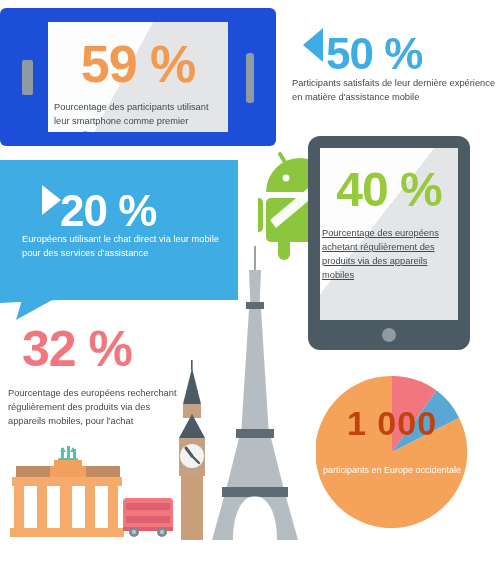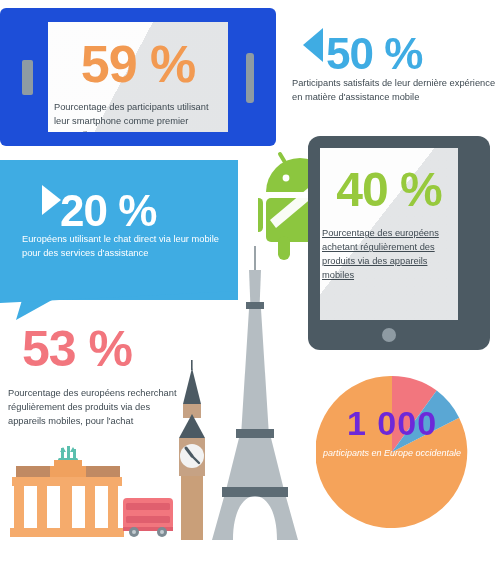--- a/index.html
+++ b/index.html
@@ -73,21 +73,21 @@
     border-bottom:15px solid transparent;
     border-left:19px solid #ffffff;
   }
   #cap20{left:22px;top:232px;width:200px;color:#ffffff;}
 
   
   #android{left:258px;top:148px;width:92px;height:112px;}
 
   
   #tablet{
-    left:308px;top:136px;width:182px;height:214px;
+    left:308px;top:136px;width:162px;height:214px;
     background:#4c5a63;border-radius:12px;
   }
   #tablet-screen{
     left:12px;top:12px;width:138px;height:172px;
     background:#eceeef;overflow:hidden;
   }
   #tablet-gloss{
     left:0;top:0;width:138px;height:172px;
     background:linear-gradient(128deg,rgba(255,255,255,.9) 0 42%,rgba(226,228,230,.9) 42% 100%);
   }
@@ -99,22 +99,22 @@
   #cap40{left:2px;top:78px;width:134px;text-decoration:underline;}
 
   
   #num53{left:22px;top:324px;font-size:50px;color:#f2767e;}
   #cap53{left:8px;top:386px;width:176px;}
 
   
   #pie{left:316px;top:376px;width:152px;height:152px;}
   #pie-text{left:316px;top:404px;width:152px;text-align:center;}
   #pie-l1{font-size:22px;font-weight:bold;color:#ffffff;line-height:26px;}
-  #pie-l2{font-size:34px;font-weight:bold;color:#6d28d9;line-height:38px;letter-spacing:1px;}
-  #pie-l3{font-size:9px;line-height:14px;color:#ffffff;margin-top:4px;font-style:italic;}
+  #pie-l2{font-size:34px;font-weight:bold;color:#c2410c;line-height:38px;letter-spacing:1px;}
+  #pie-l3{font-size:9px;line-height:14px;color:#ffffff;margin-top:21px;}
 
   
   #eiffel{left:205px;top:246px;width:100px;height:294px;}
   #bigben{left:172px;top:360px;width:40px;height:180px;}
   #gate{left:8px;top:446px;width:118px;height:94px;}
   #bus{left:122px;top:494px;width:52px;height:46px;}
   #footer-text{
     left:10px;top:543px;
     font-size:13.5px;font-weight:bold;font-style:italic;
     color:#2b4fa8;white-space:nowrap;
@@ -172,21 +172,21 @@
 
   <div class="abs" id="tablet">
     <div class="abs" id="tablet-screen">
       <div class="abs" id="tablet-gloss"></div>
       <div class="abs big-num" id="num40">40 %</div>
       <div class="abs cap" id="cap40">Pourcentage des européens achetant régulièrement des produits via des appareils mobiles</div>
     </div>
     <div class="abs" id="tablet-home"></div>
   </div>
 
-  <div class="abs big-num" id="num53">53 %</div>
+  <div class="abs big-num" id="num53">32 %</div>
   <div class="abs cap" id="cap53">Pourcentage des européens recherchant régulièrement des produits via des appareils mobiles, pour l'achat</div>
 
   <div class="abs" id="eiffel">
     <svg width="100" height="294" viewBox="0 0 100 294">
       <rect x="49" y="0" width="2" height="24" fill="#9aa3a8"></rect>
       <path d="M44,24 h12 l-1.5,38 h-9 Z" fill="#b5bdc2"></path>
       <rect x="41" y="56" width="18" height="7" fill="#5c6b74"></rect>
       <path d="M44,63 L56,63 L64,190 L36,190 Z" fill="#b5bdc2"></path>
       <rect x="31" y="183" width="38" height="9" fill="#5c6b74"></rect>
       <path d="M34,192 L66,192 L80,248 L20,248 Z" fill="#b5bdc2"></path>

